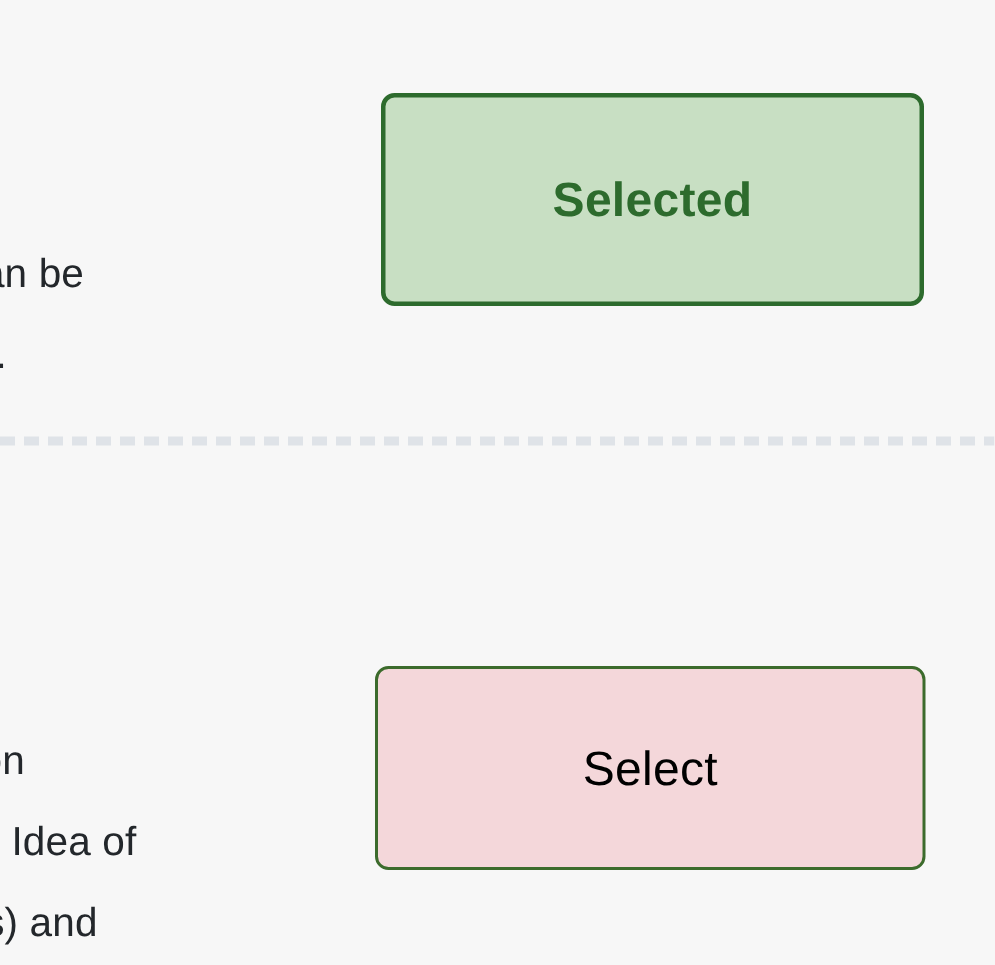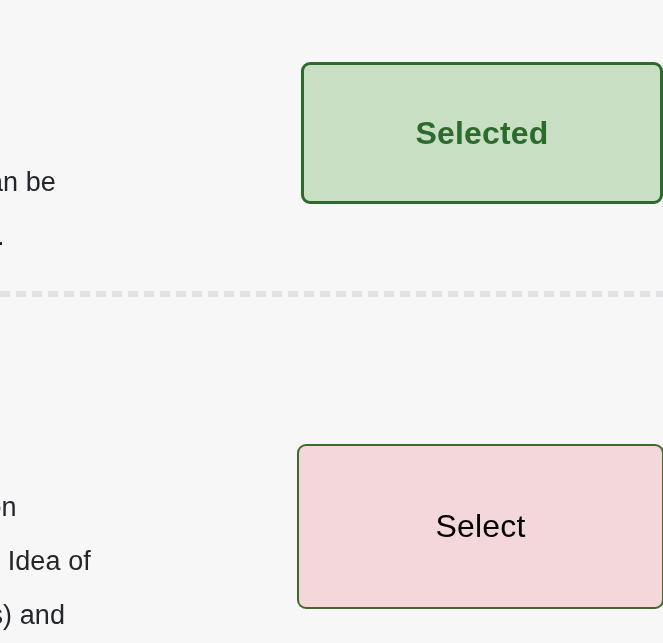--- a/index.html
+++ b/index.html
@@ -58,41 +58,40 @@
     box-sizing: border-box;
     display: flex;
     align-items: center;
     justify-content: center;
     border-radius: 9px;
     cursor: pointer;
     padding: 0;
     font-family: "Liberation Sans", sans-serif;
     text-align: center;
     user-select: none;
-    margin-left: 47px;
   }
 
   .choice-button.is-selected {
     left: 254px;
     top: 62px;
     width: 362px;
     height: 142px;
     background: #c8dfc3;
     border: 3px solid #2d6b2d;
     color: #2d6b2d;
     font-size: 32px;
     font-weight: bold;
     letter-spacing: 0.2px;
   }
 
   .choice-button.is-unselected {
     left: 250px;
     top: 144px;
     width: 367px;
-    height: 165px;
+    height: 136px;
     background: #f4d7da;
     border: 2px solid #3c6b2c;
     color: #000000;
     font-size: 32px;
     font-weight: normal;
     letter-spacing: 0.2px;
   }
 
   
   .separator {

